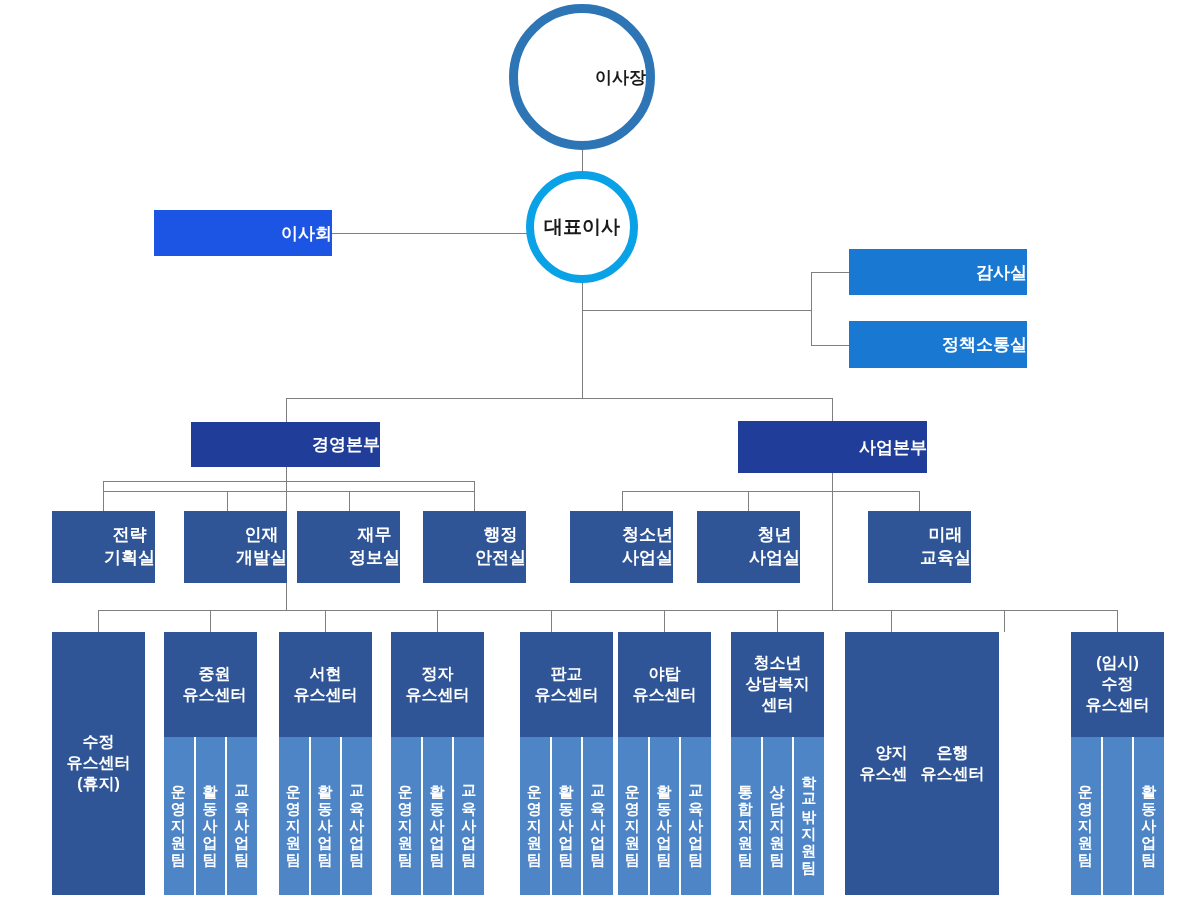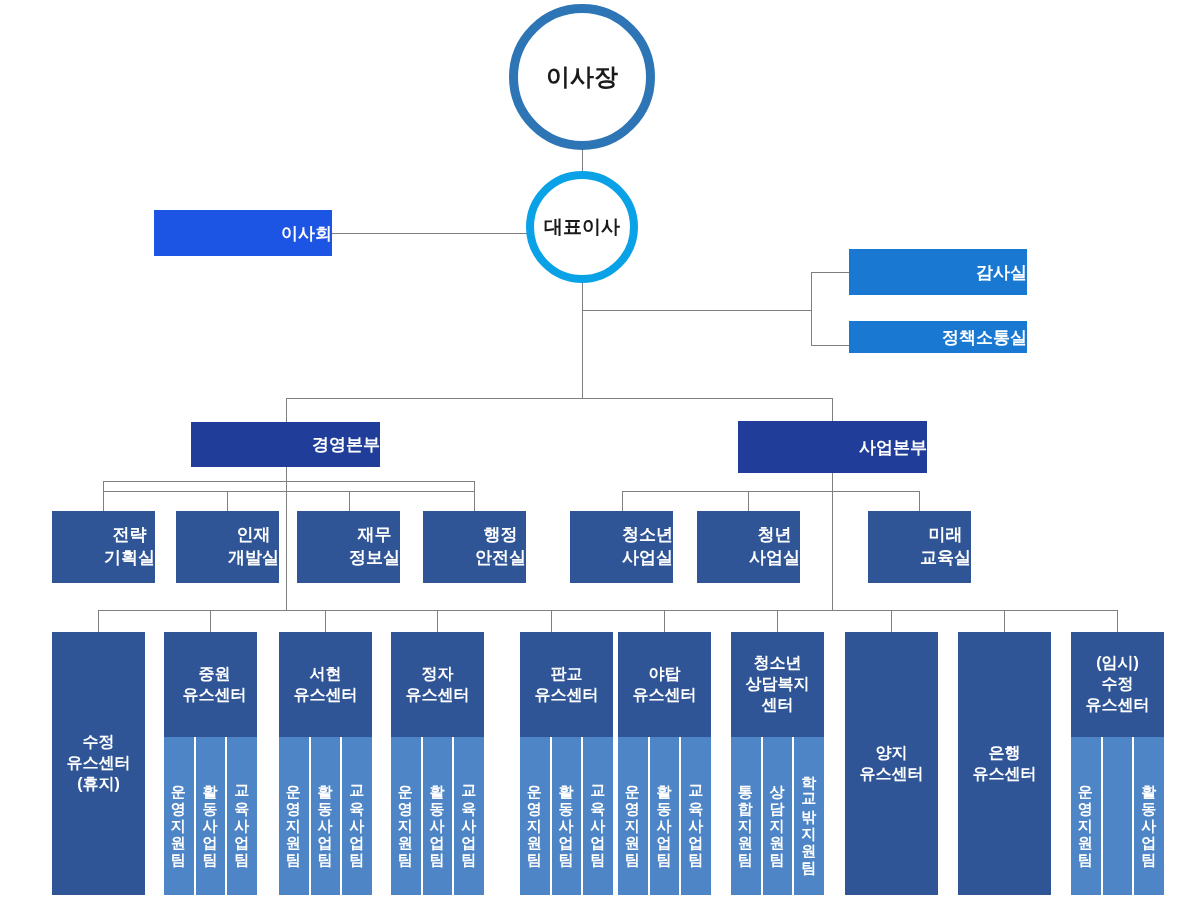--- a/index.html
+++ b/index.html
@@ -9,31 +9,31 @@
   
   .hline,.vline{position:absolute;background:var(--line-gray,#7f7f7f);z-index:1;}
   .hline{height:1px;}
   .vline{width:1px;}
 
   
   .circle{position:absolute;z-index:3;background:#fff;border-radius:50%;
           display:flex;align-items:center;justify-content:center;
           color:#1a1a1a;font-weight:bold;text-align:center;}
   .circle.chairman{left:509px;top:4px;width:146px;height:146px;
-          border:9px solid var(--chairman-ring,#2E75B6);box-sizing:border-box;font-size:24px;}
+          border:9px solid var(--chairman-ring,#2E75B6);box-sizing:border-box;font-size:17px;justify-content:flex-end;}
   .circle.ceo{left:526px;top:171px;width:112px;height:112px;
           border:8px solid var(--ceo-ring,#0AA2E6);box-sizing:border-box;font-size:19px;}
 
   
   .box{position:absolute;z-index:2;display:flex;align-items:center;justify-content:flex-end;
        color:#fff;font-weight:bold;text-align:center;white-space:pre-line;box-sizing:border-box;}
   .box.board{left:154px;top:210px;width:178px;height:46px;background:var(--board-blue,#1C55E4);font-size:17px;}
   .box.office{left:849px;width:178px;background:var(--office-blue,#1878D2);font-size:17px;}
   .box.office.audit{top:249px;height:46px;}
-  .box.office.policy{top:321px;height:32px;}
+  .box.office.policy{top:321px;height:47px;}
   .box.hq{width:189px;background:var(--hq-navy,#1F3D99);font-size:17px;}
   .box.hq.mgmt{left:191px;top:422px;height:45px;}
   .box.hq.biz{left:738px;top:421px;height:52px;}
   .box.dept{top:511px;width:103px;height:72px;background:var(--dept-blue,#2F5597);
             font-size:17px;line-height:1.35;}
 
   
   .center{position:absolute;top:632px;width:93px;height:263px;z-index:2;
           background:var(--dept-blue,#2F5597);box-sizing:border-box;}
   .center-name{height:105px;display:flex;align-items:center;justify-content:center;
@@ -106,21 +106,21 @@
 
   <div class="box hq mgmt">
     <span>경영본부</span>
   </div>
   <div class="box hq biz">
     <span>사업본부</span>
   </div>
 
   <div class="box dept" style="left:52px;">전략
 기획실</div>
-  <div class="box dept" style="left:176px;">인재
+  <div class="box dept" style="left:184px;">인재
 개발실</div>
   <div class="box dept" style="left:297px;">재무
 정보실</div>
   <div class="box dept" style="left:423px;">행정
 안전실</div>
 
   <div class="box dept" style="left:570px;">청소년
 사업실</div>
   <div class="box dept" style="left:697px;">청년
 사업실</div>
@@ -192,21 +192,21 @@
       <div class="team">상담지원팀</div>
       <div class="team">학교밖지원팀</div>
     </div>
   </div>
 
   <div class="center solid" style="left:845px;">
     <div class="center-name">양지
 유스센터</div>
   </div>
 
-  <div class="center solid" style="left:958px;">
+  <div class="center solid" style="left:906px;">
     <div class="center-name">은행
 유스센터</div>
   </div>
 
   <div class="center" style="left:1071px;">
     <div class="center-name">(임시)
 수정
 유스센터</div>
     <div class="teams">
       <div class="team">운영지원팀</div>

